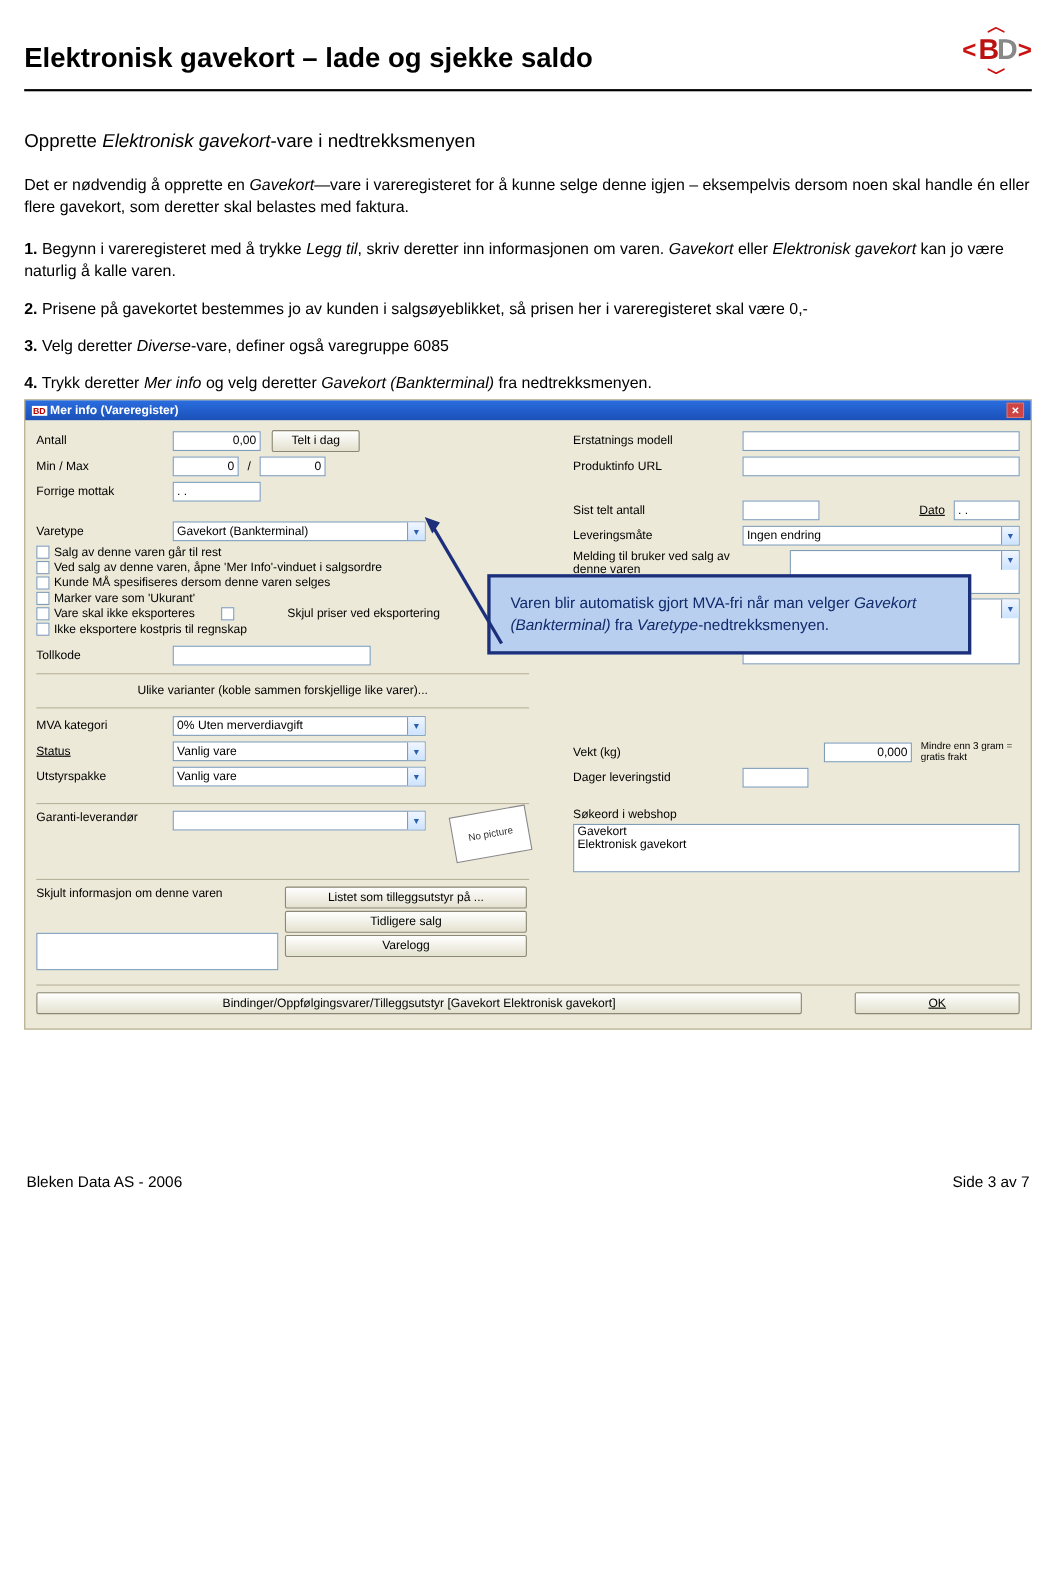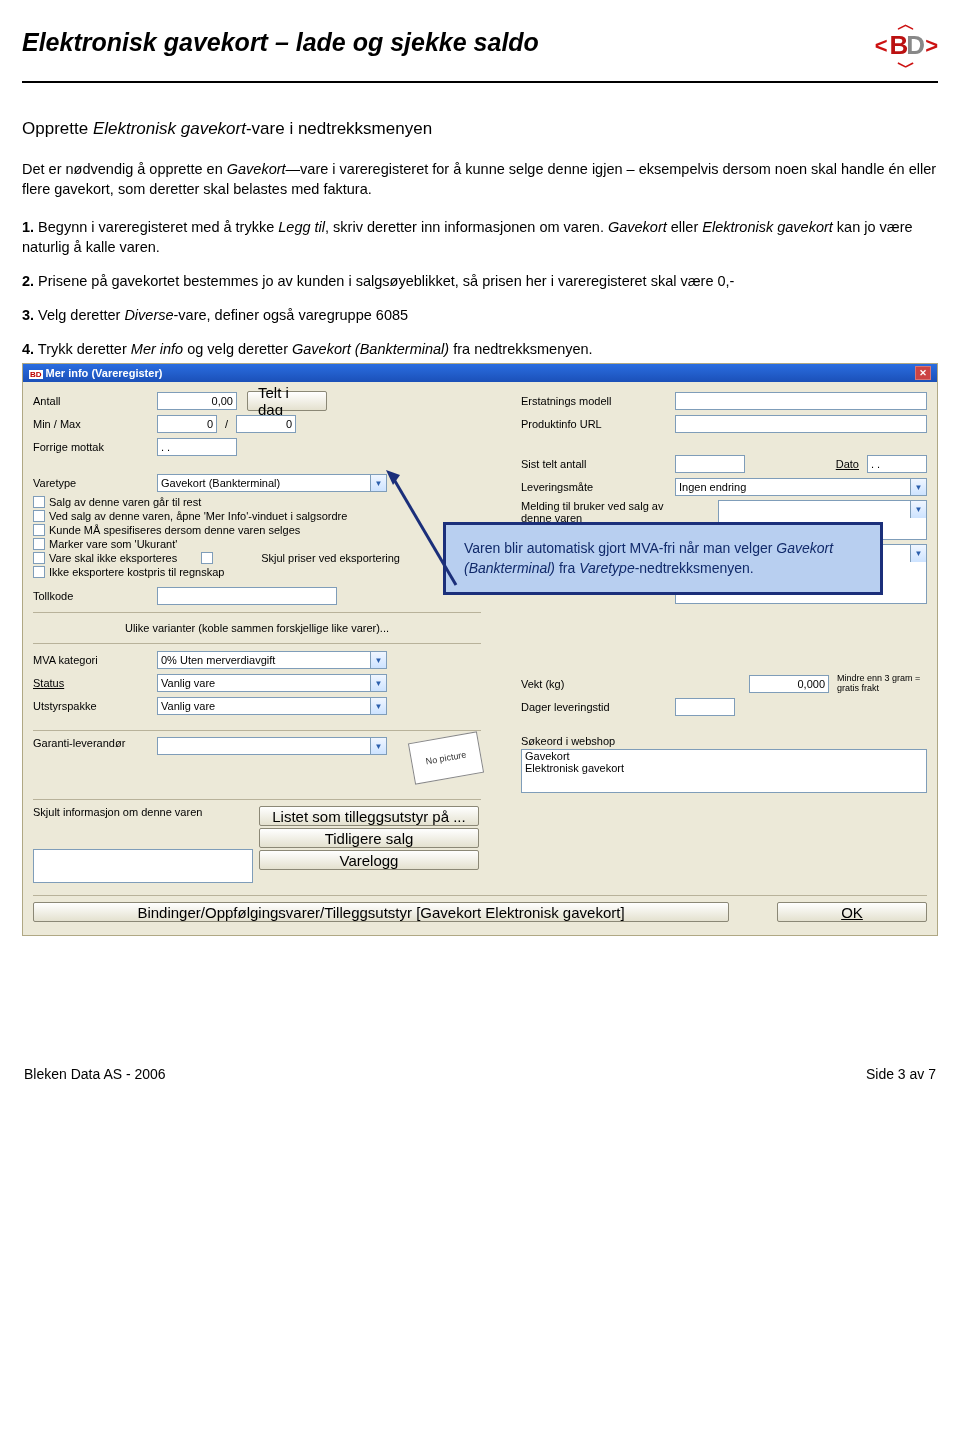--- a/index.html
+++ b/index.html
@@ -6,21 +6,21 @@
   body {
     margin: 0;
     font-family: Verdana, Arial, sans-serif;
     font-size: 13px;
     background: #fff;
     color: #000;
     width: 960px;
   }
   .page { padding: 18px 22px 20px 22px; position: relative; }
   .header-row { display: flex; align-items: flex-start; justify-content: space-between; }
-  .doc-title { font-family: Verdana, sans-serif; font-size: 25px; font-weight: bold; font-style: italic; margin: 10px 0 2px 0; }
+  .doc-title { font-family: Verdana, sans-serif; font-size: 25px; font-weight: bold; margin: 21px 0 2px 0; }
   .logo-wrap { text-align: center; margin-top: 0; }
   .logo-wrap .chev { color: #c11; font-weight: bold; font-size: 18px; line-height: 12px; }
   .logo-wrap .mid { display:flex; align-items:center; justify-content:center; gap:2px; }
   .logo-wrap .angle { color:#c11; font-size:22px; font-weight:bold; }
   .logo-wrap .bd { color:#b11; font-size:26px; font-weight:900; letter-spacing:-2px; }
   .logo-wrap .gray { color:#888; }
   hr.thick { border: none; border-top: 2.5px solid #000; margin: 8px 0 36px 0; }
   .section-title { font-size: 17px; margin: 0 0 20px 0; }
   .body-text { font-size: 14.5px; line-height: 1.38; margin: 0 0 18px 0; }
   .body-text.num { margin-bottom: 14px; }
@@ -68,21 +68,21 @@
     display:flex; align-items:center; justify-content:center;
     color:#2b5fad; font-size:8px;
   }
   .btnw {
     background: linear-gradient(to bottom,#fff,#e4e1cf);
     border:1px solid #8b8876;
     border-radius:2px;
     height:20px;
     padding: 0 10px;
     font-family: Tahoma, sans-serif;
-    font-size:15px;
+    font-size:11px;
     display:inline-flex; align-items:center; justify-content:center;
   }
   .chk { display:flex; align-items:center; gap:4px; margin:2px 0; }
   .chk .box { width:12px; height:12px; border:1px solid #7f9db9; background:#fff; }
   .hr-thin { border:none; border-top:1px solid #b8b29a; margin:6px 0; }
   .group-label { text-align:center; padding:3px 0; }
   .nopic {
     width:70px; height:42px; border:1px solid #888; background:#fff;
     display:flex; align-items:center; justify-content:center;
     transform: rotate(-10deg);

